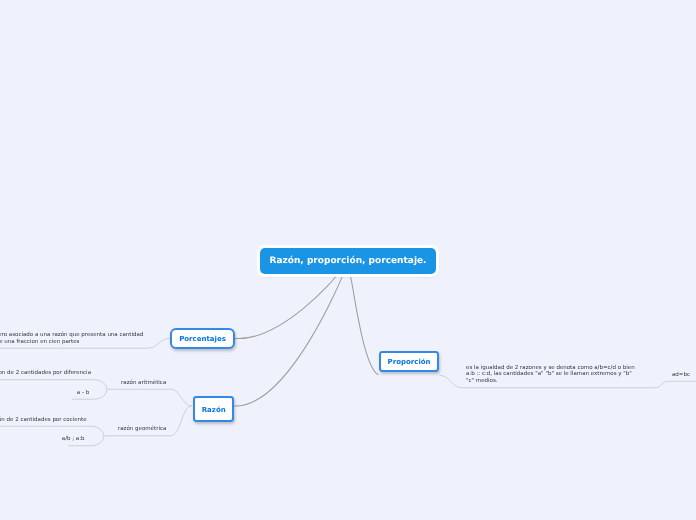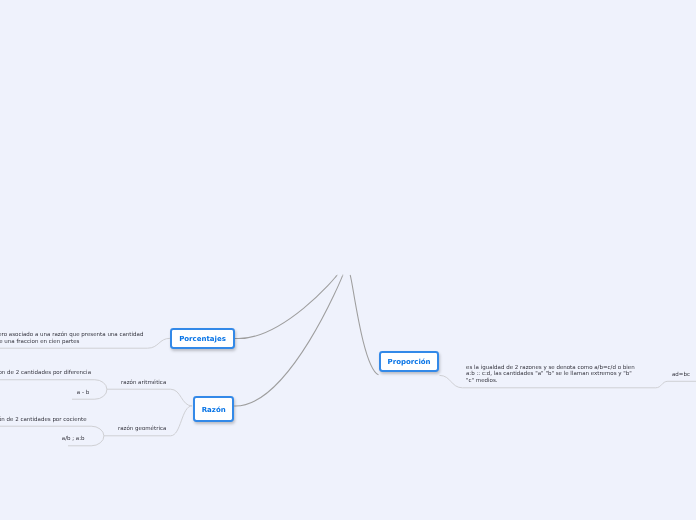--- a/index.html
+++ b/index.html
@@ -47,22 +47,23 @@
     <path d="M 72,399.2 L 94.8,399.2 A 12.1 9.73 0 0 0 106.9,389.2"></path>
 
     <path d="M -40,426.2 L 91.2,426.2 A 12.7 9.8 0 0 1 103.9,435.8"></path>
     <path d="M 68,445.8 L 91.2,445.8 A 12.7 9.8 0 0 0 103.9,435.8"></path>
 
     <path d="M 439.5,375.4 C 451,375.4 451,387.8 462.5,387.8 L 655.6,387.8"></path>
 
     <path d="M 655.6,387.8 C 661.75,387.8 661.75,381.3 667.9,381.3 L 736,381.3"></path>
   </svg>
 
+  <div class="root-node" style="left:260px;top:248px;width:176px;height:26px;">Razón, proporción, porcentaje.</div>
 
-  <div class="br-node" style="left:170px;top:327.8px;width:65px;height:21.4px;">Porcentajes</div>
+  <div class="br-node" style="left:170px;top:327.8px;width:65px;height:21.4px;border-radius:6px;">Porcentajes</div>
   <div class="br-node" style="left:192.9px;top:395.7px;width:41.6px;height:26px;">Razón</div>
   <div class="br-node" style="left:379.1px;top:351px;width:60px;height:20.7px;">Proporción</div>
 
   <div class="leaf-text" style="left:-30.9px;top:332.4px;">es un número asociado a una razón que presenta una cantidad
 en forma de una fraccion en cien partes</div>
 
   <div class="leaf-text" style="left:121px;top:380.1px;">razón aritmética</div>
   <div class="leaf-text" style="left:117.9px;top:426.3px;">razón geométrica</div>
 
   <div class="leaf-text" style="left:-30.3px;top:369.6px;">comparacion de 2 cantidades por diferencia</div>

